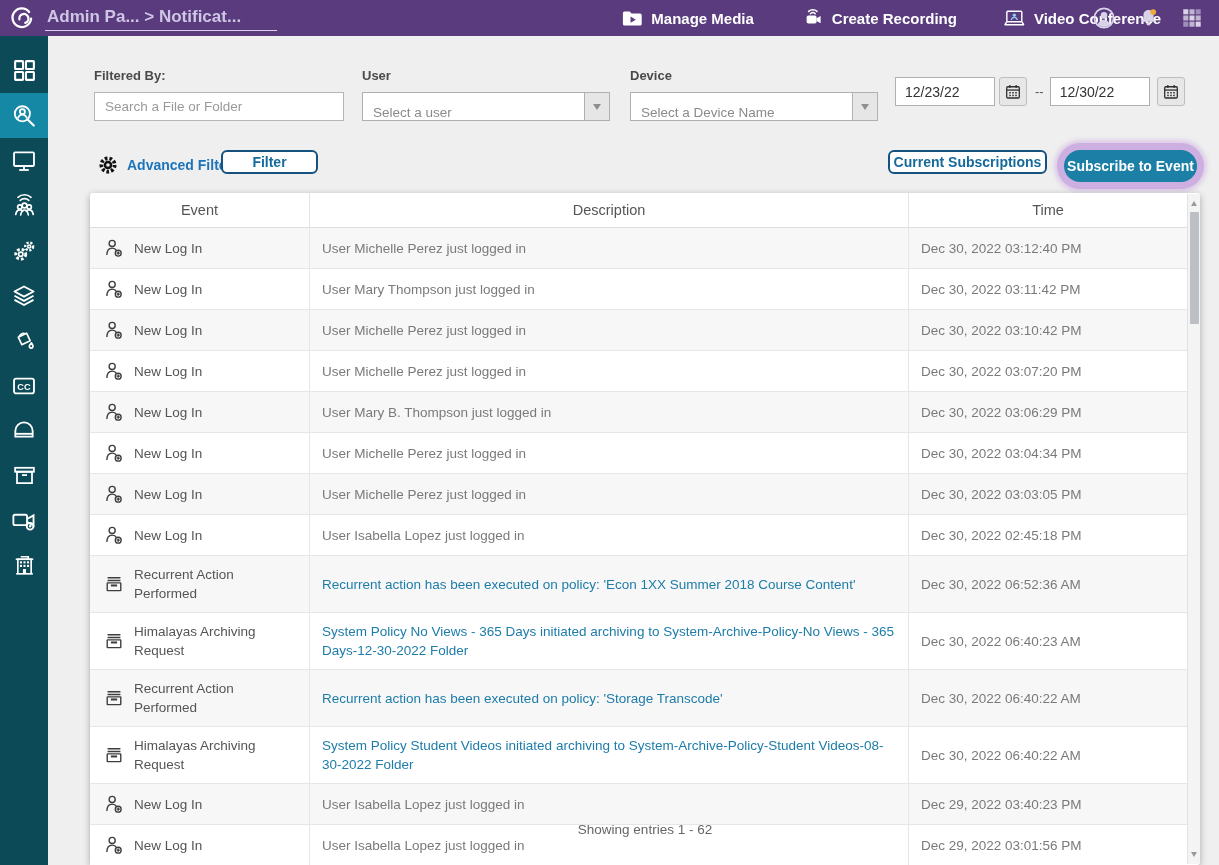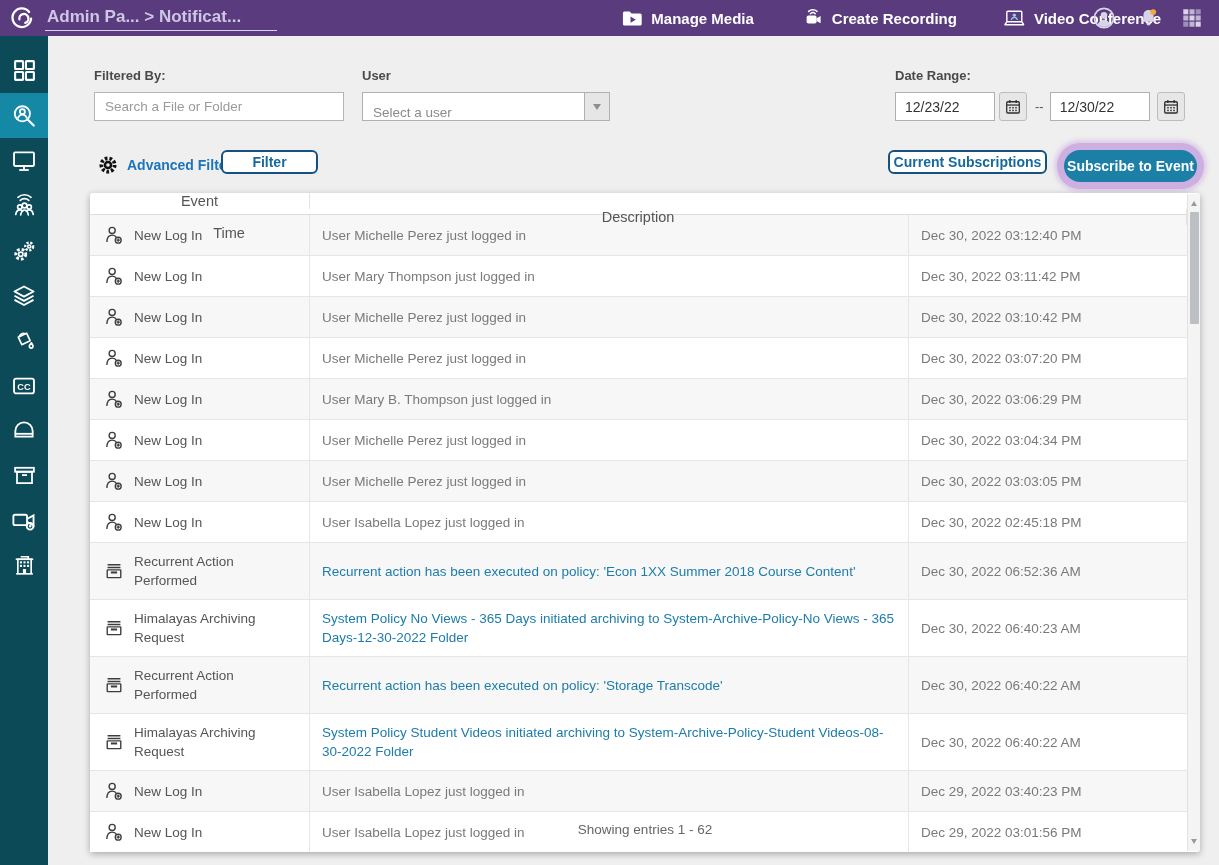--- a/index.html
+++ b/index.html
@@ -102,21 +102,21 @@
     cursor:pointer;
   }
 
   
   .table-wrap {
     position:absolute; left:42px; top:157px; width:1110px;
     background:#fff; border-radius:3px;
     box-shadow:0 2px 7px rgba(0,0,0,.3);
   }
   .table-inner { margin-right:13px; }
-  .thead { display:flex; height:22px; border-bottom:1px solid #dedede;flex-direction:column; }
+  .thead { display:flex; height:35px; border-bottom:1px solid #dedede; }
   .th { display:flex; align-items:center; justify-content:center; color:#555; font-size:14.5px; }
   .th-event { width:220px; border-right:1px solid #e3e3e3; }
   .th-desc  { flex:1; border-right:1px solid #e3e3e3; }
   .th-time  { width:278px; }
 
   .trow { display:flex; border-bottom:1px solid #e6e6e6; background:#fff; }
   .trow:last-child { border-bottom:none; }
   .trow.row-odd { background:#f7f7f7; }
   .cell { padding:9px 12px; font-size:13.5px; display:flex; align-items:center; line-height:19px; }
   .c-event { width:220px; color:#555; gap:9px; border-right:1px solid #e6e6e6; padding-left:13px; }
@@ -488,23 +488,33 @@
     <div class="field-control">
       <div class="select">
         <span class="sel-text">Select a user</span>
         <span class="sel-arrow">
             <span class="tri-down"></span>
           </span>
       </div>
     </div>
   </div>
 
+  <div class="field-group fg-device">
+    <div class="f-label">Device</div>
+    <div class="field-control">
+      <div class="select">
+        <span class="sel-text">Select a Device Name</span>
+        <span class="sel-arrow">
+            <span class="tri-down"></span>
+          </span>
+      </div>
+    </div>
+  </div>
 
   <div class="field-group fg-date">
-    <div class="f-label">Date Range:</div>
     <div class="date-row">
       <input class="date-input" type="text" value="12/23/22" style="">
       <span class="cal-btn">
           <svg width="18" height="18" viewBox="0 0 24 24">
             <use href="#sym-calendar"></use>
           </svg>
         </span>
       <span class="date-sep">--</span>
       <input class="date-input" type="text" value="12/30/22" style="">
       <span class="cal-btn cal2">

